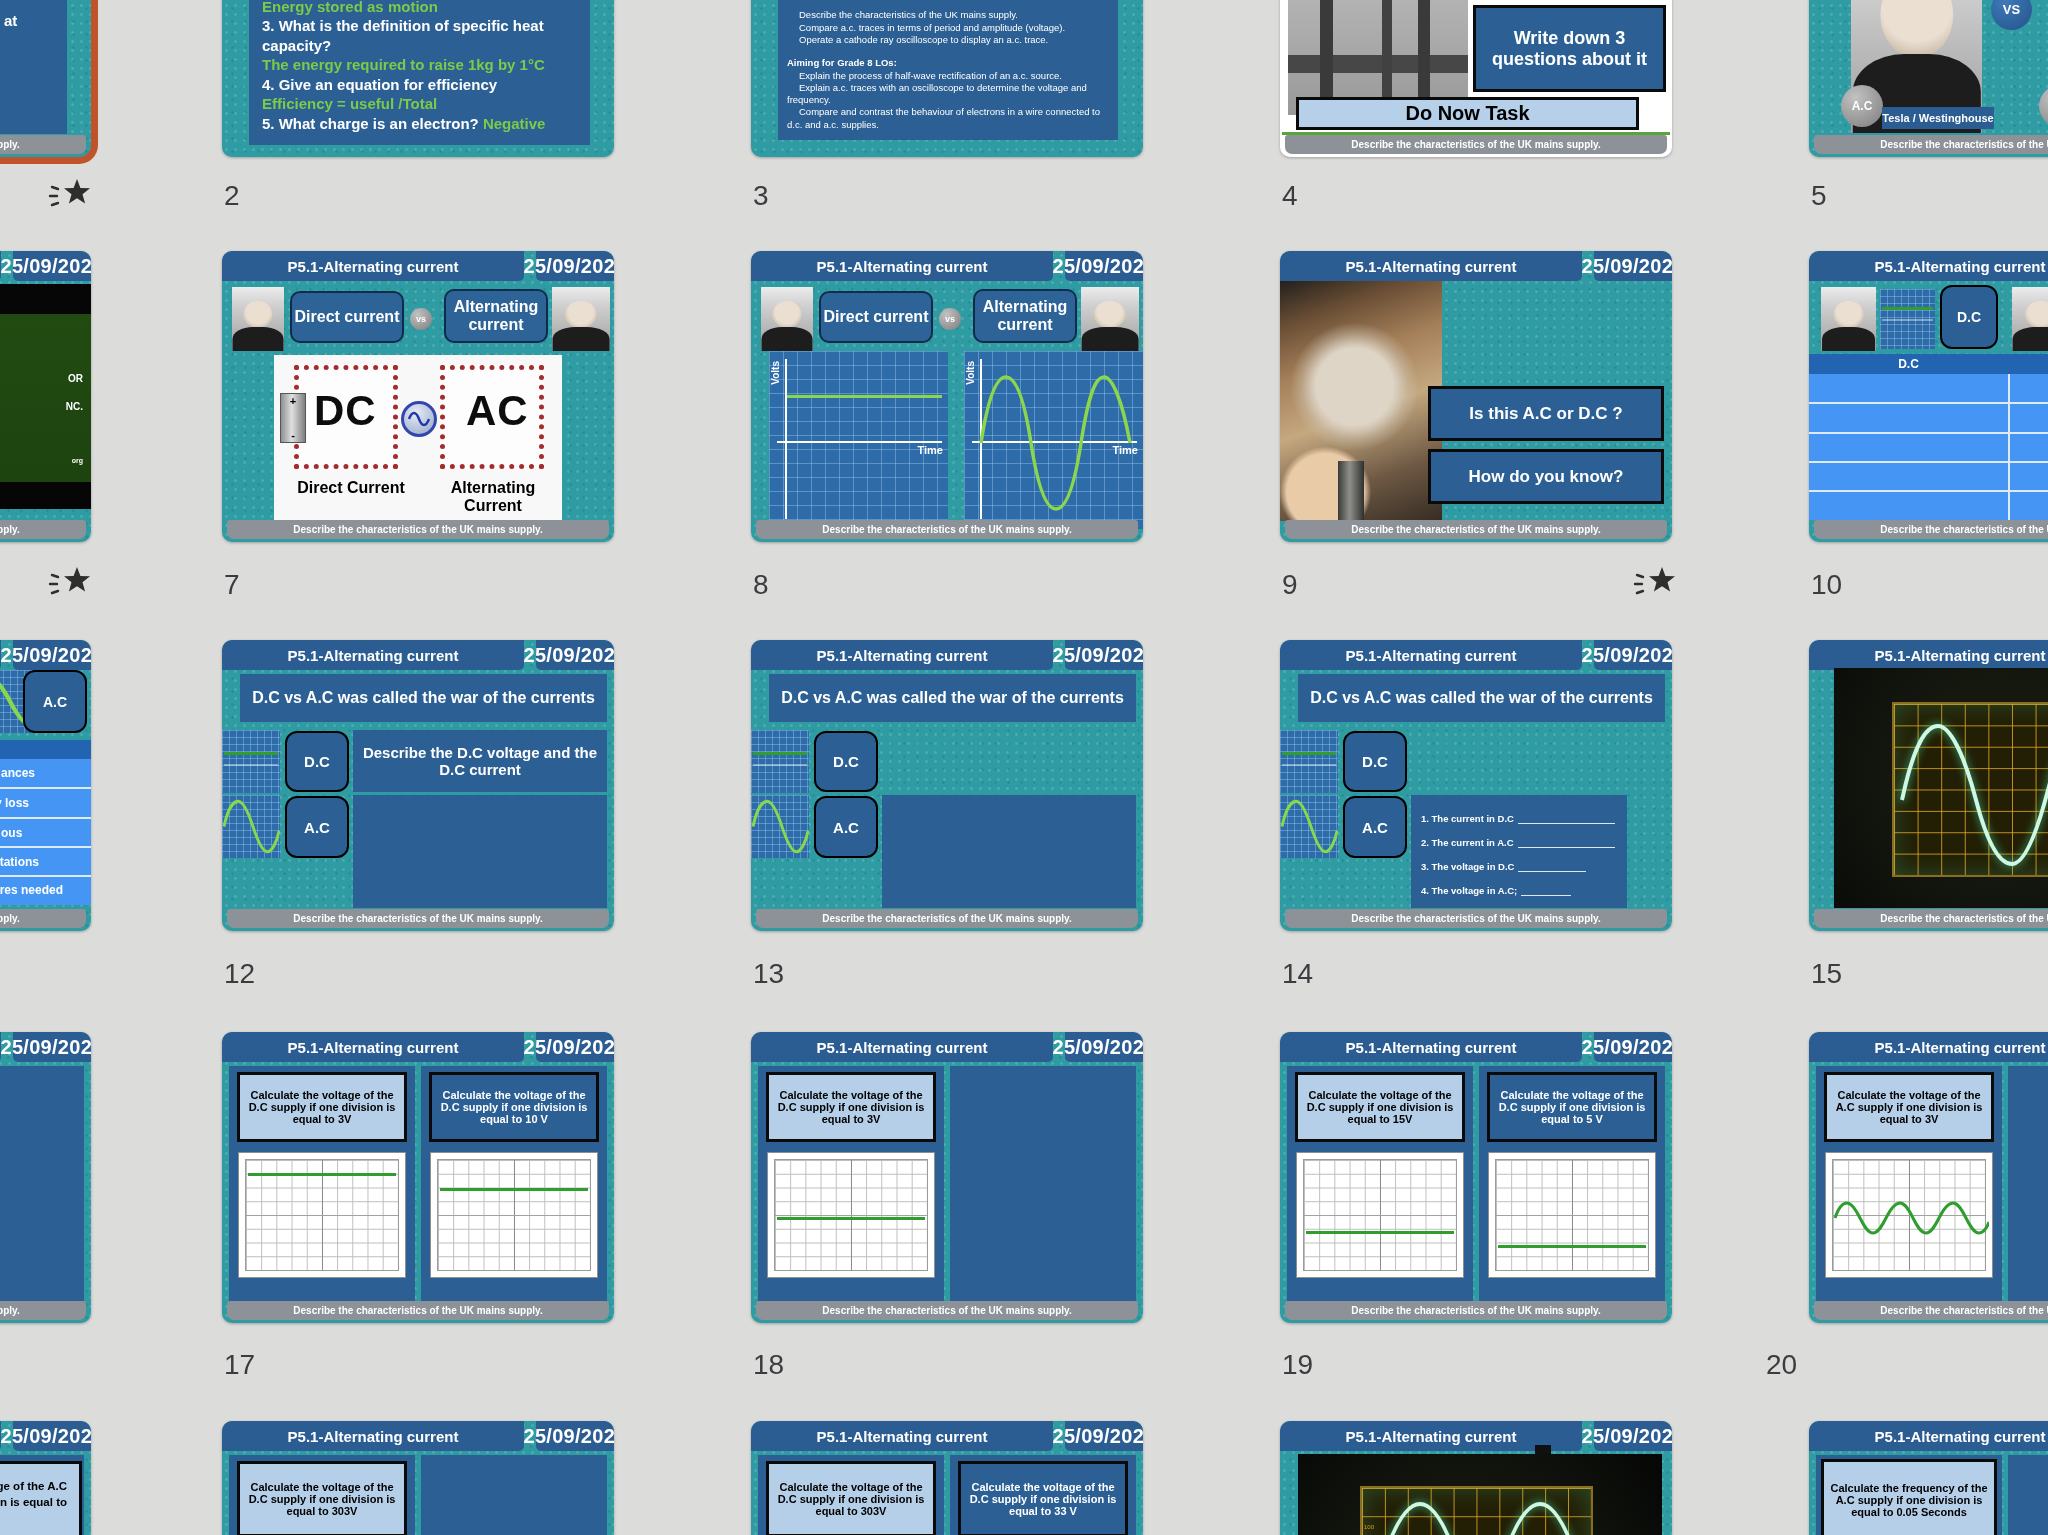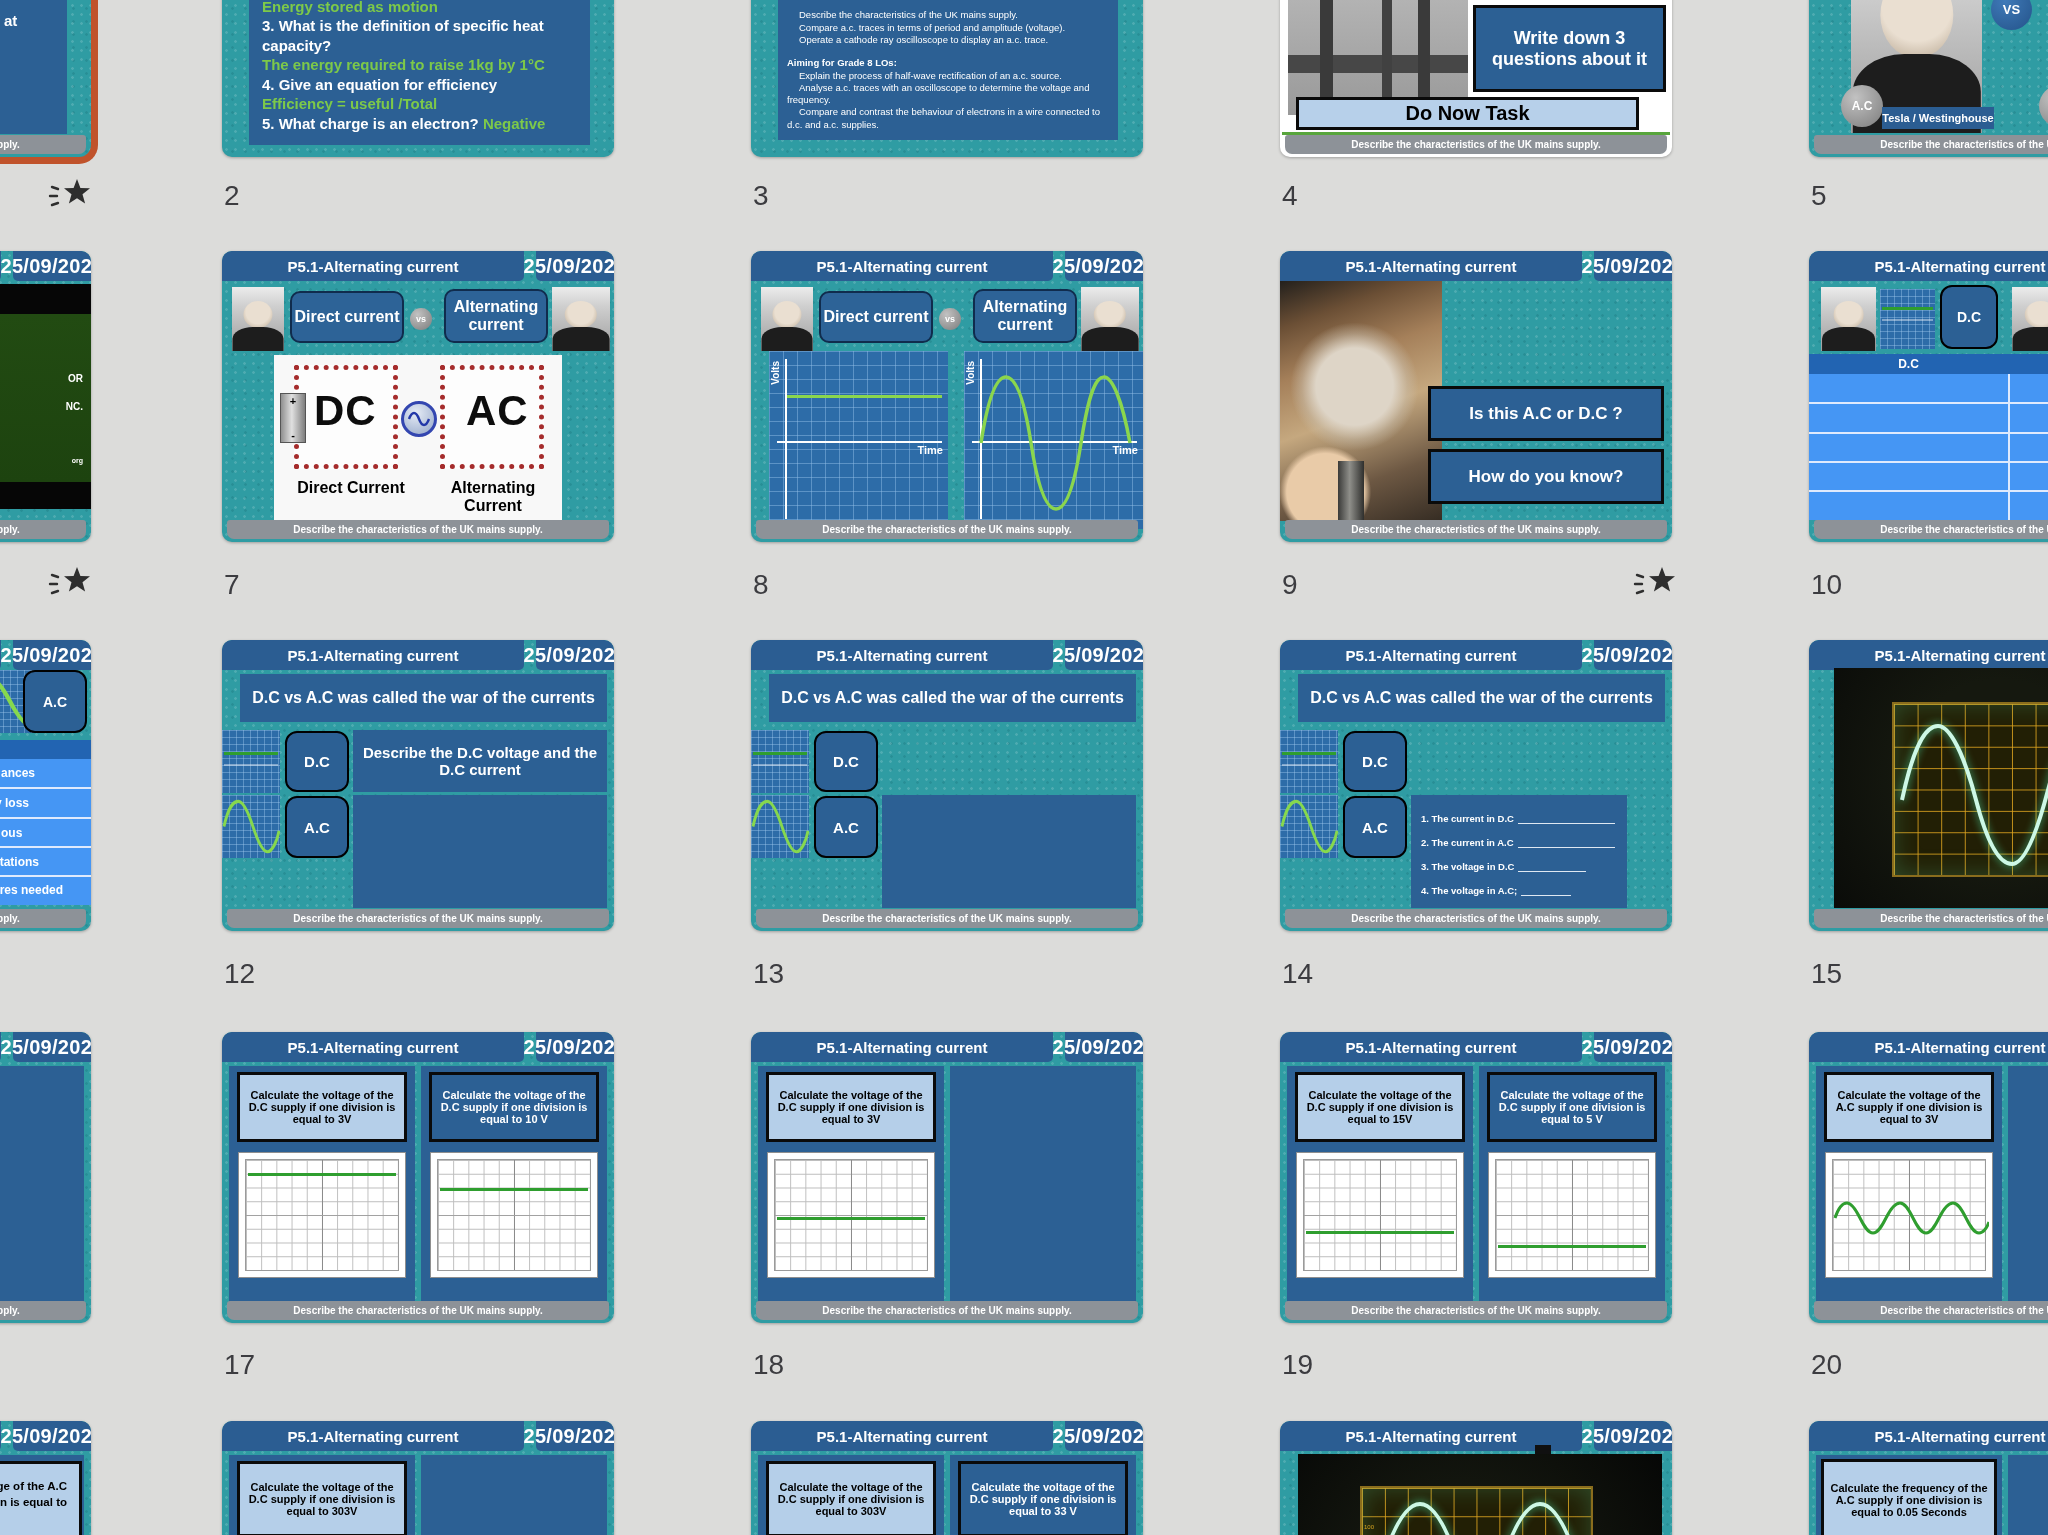--- a/index.html
+++ b/index.html
@@ -117,21 +117,21 @@
 
   <div class="slide" style="left:751px;top:-134px">
     <div class="a bpanel" style="left:27px;top:-80px;width:340px;height:354px"></div>
     <div class="lo" style="left:36px;right:32px">
       <p>Describe the characteristics of the UK mains supply.</p>
       <p>Compare a.c. traces in terms of period and amplitude (voltage).</p>
       <p>Operate a cathode ray oscilloscope to display an a.c. trace.</p>
       <div class="gap"></div>
       <p class="h">Aiming for Grade 8 LOs:</p>
       <p>Explain the process of half-wave rectification of an a.c. source.</p>
-      <p>Analyse a.c. traces with an oscilloscope to determine the voltage and frequency.</p>
+      <p>Explain a.c. traces with an oscilloscope to determine the voltage and frequency.</p>
       <p>Compare and contrast the behaviour of electrons in a wire connected to d.c. and a.c. supplies.</p>
     </div>
   </div>
 
   <div class="slide white" style="left:1280px;top:-134px">
     <div class="a chairphoto" style="left:8px;top:18px;width:180px;height:231px"></div>
     <div class="a dbox flex" style="left:193px;top:139px;width:193px;height:87px;font-size:18px;padding:0 10px">Write down 3 questions about it</div>
     <div class="a flex" style="left:16px;top:231px;width:343px;height:33px;background:#b7d0ea;border:3px solid #0a0a0a;color:#000;font-weight:700;font-size:20px">Do Now Task</div>
     <div class="a" style="left:2px;right:2px;top:266px;height:3px;background:#58a53c"></div>
     <div class="ftr flex">Describe the characteristics of the UK mains supply.</div>
@@ -485,21 +485,21 @@
           <path d="M2,58 C6,46 10,43 14,43 C18,43 23,50 27,58 C31,66 35,73 40,73 C45,73 49,66 53,58 C57,50 62,43 67,43 C72,43 76,50 80,58 C84,66 88,73 93,73 C98,73 102,66 106,58 C110,50 115,43 120,43 C125,43 129,50 133,58 C137,66 141,73 146,73 C150,73 154,68 156,62" fill="none" stroke="#2f9e2f" stroke-width="3"></path>
         </svg>
       </div>
     </div>
     <div class="ftr flex">Describe the characteristics of the UK mains supply.</div>
   </div>
 
   <div class="idx" style="left:224px;top:1348px">17</div>
   <div class="idx" style="left:753px;top:1348px">18</div>
   <div class="idx" style="left:1282px;top:1348px">19</div>
-  <div class="idx" style="left:1811px;top:1348px">20</div>
+  <div class="idx" style="left:1766px;top:1348px">20</div>
 
   <div class="slide" style="left:-301px;top:1421px">
     <div class="hbar flex">P5.1-Alternating current</div>
     <div class="hdate flex">25/09/2025</div>
     <div class="a bpanel" style="left:7px;top:34px;width:378px;height:236px"></div>
     <div class="a lbox" style="left:105px;top:40px;width:278px;height:100px;padding:14px 12px 0 0;text-align:right;font-size:11.5px;line-height:16px">
       <div>tage of the A.C</div>
       <div>ion is equal to</div>
     </div>
   </div>

